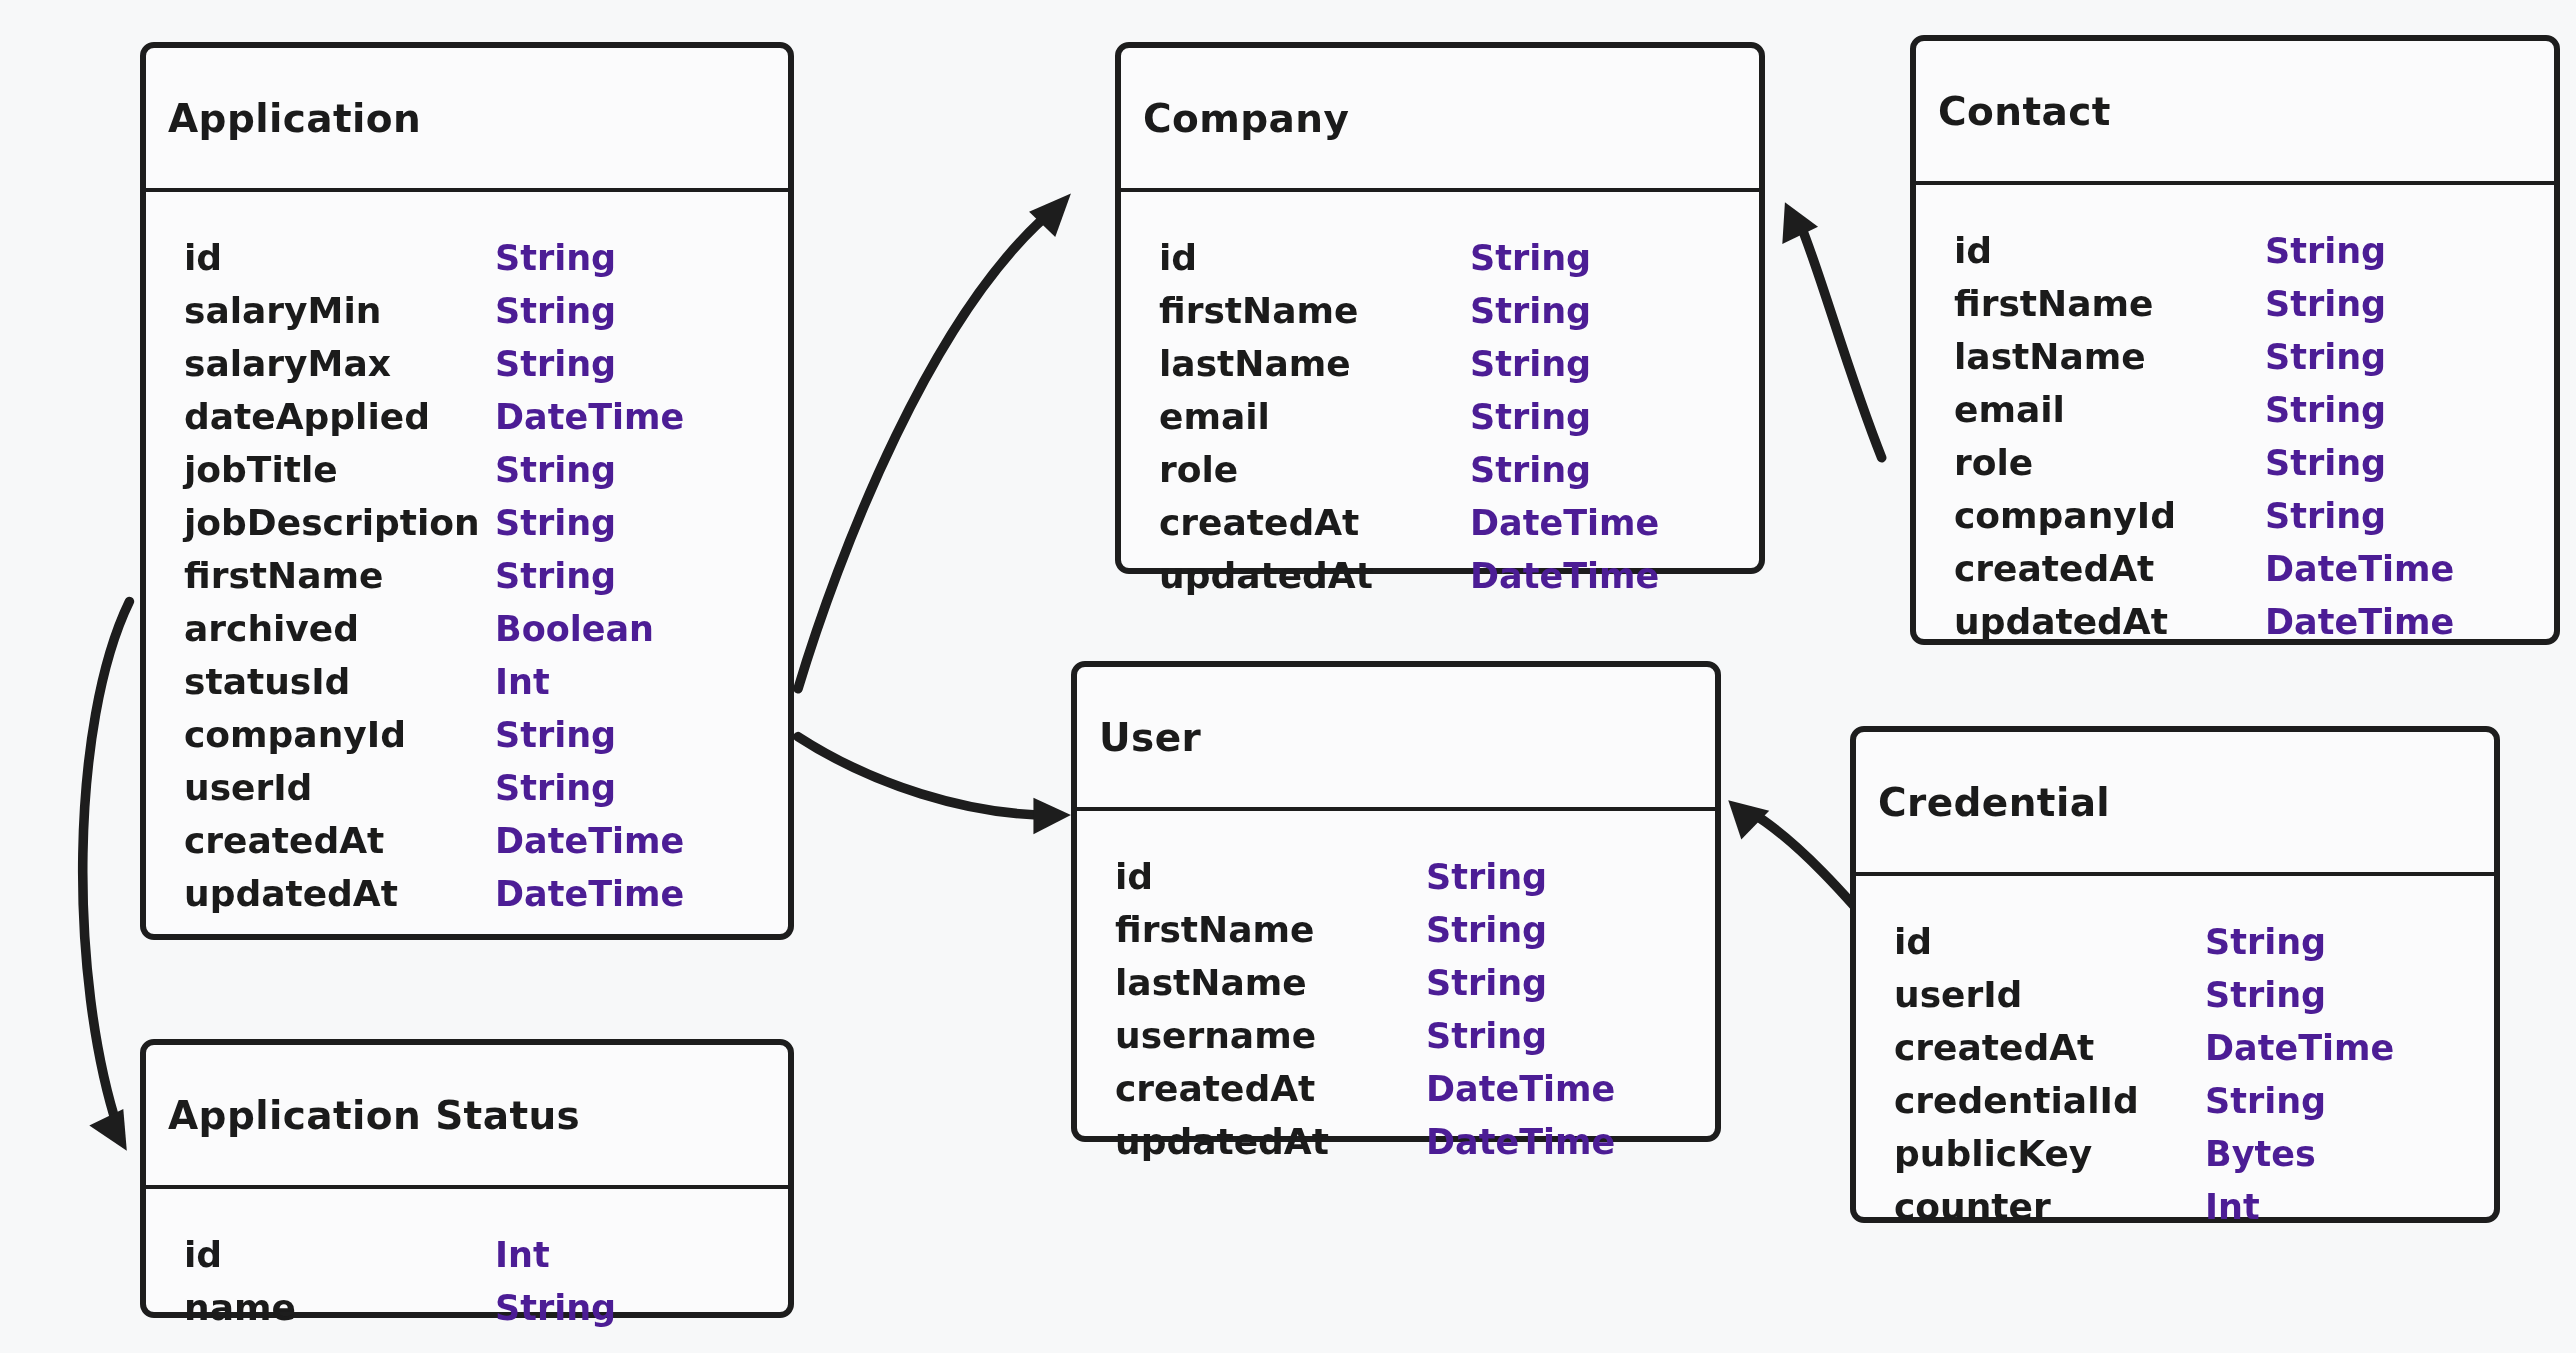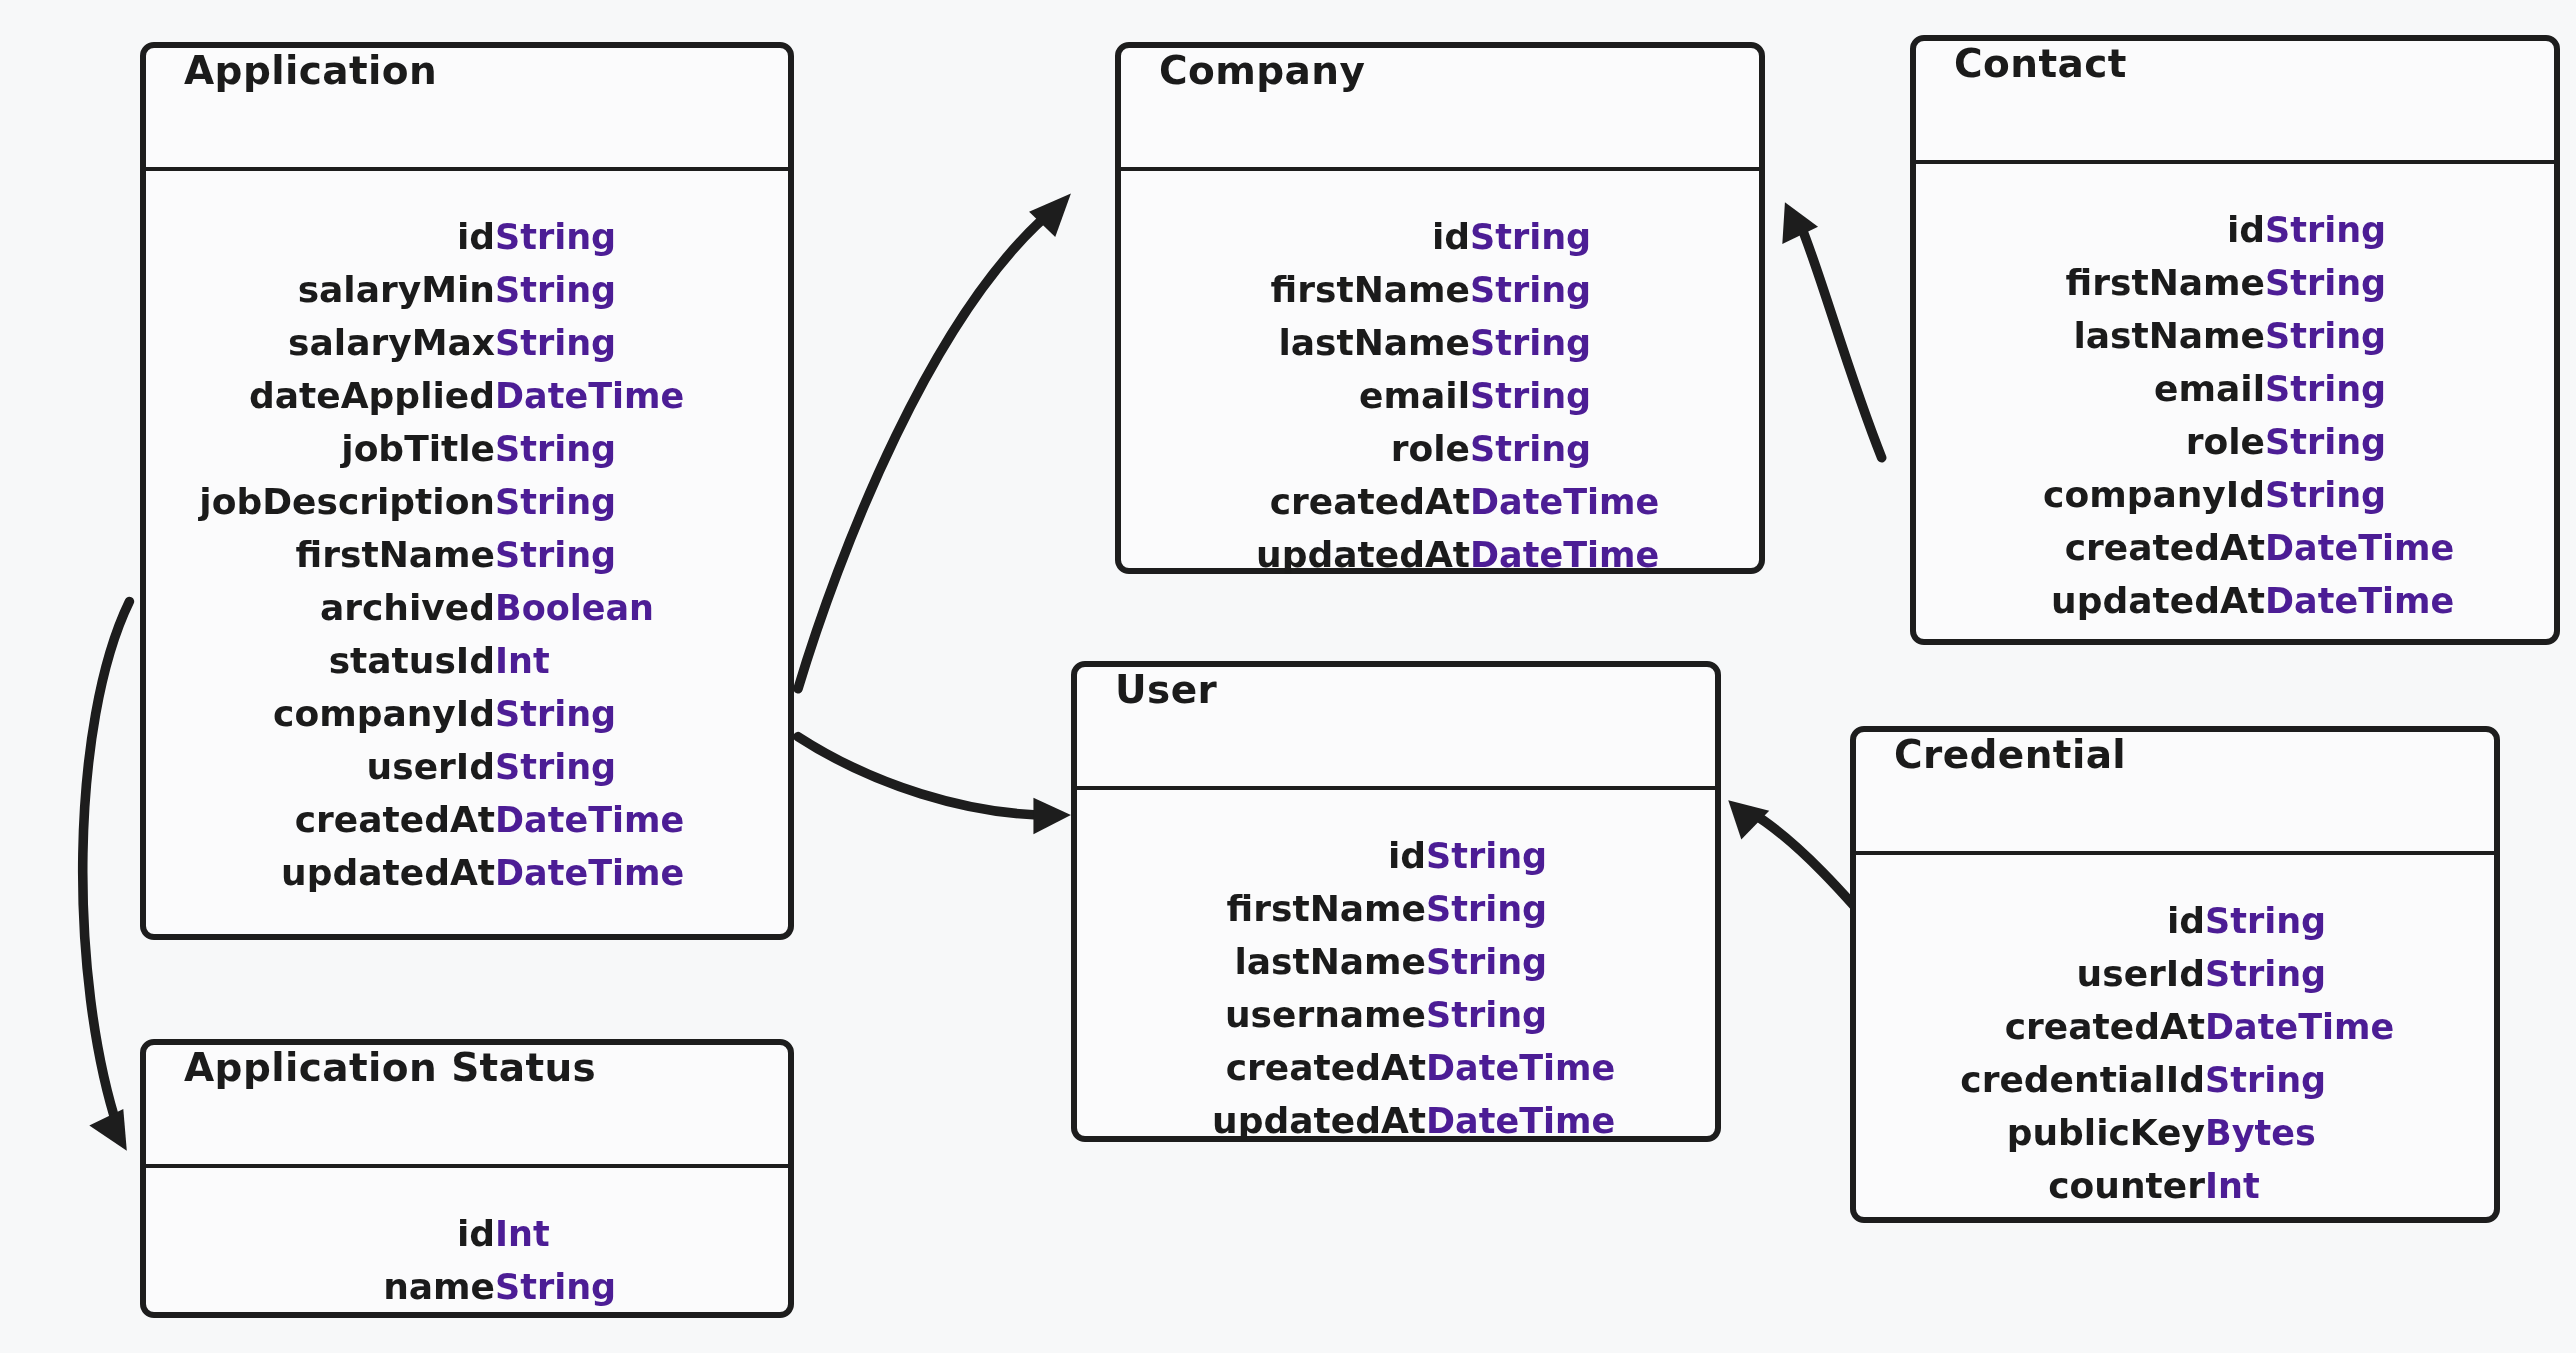--- a/index.html
+++ b/index.html
@@ -17,41 +17,41 @@
   }
   .entity {
     position: absolute;
     background: #fbfbfc;
     border: 6.1px solid #1d1d1d;
     border-radius: 14px;
     box-sizing: border-box;
     z-index: 2;
   }
   .entity-header {
-    height: 123px;
+    height: 144px;
     box-sizing: border-box;
     display: flex;
+    align-items: center;
     border-bottom: 4.4px solid #1d1d1d;
-    padding-left: 38px;
+    padding-left: 22px;
   }
   .entity-title {
     font-size: 39px;
     font-weight: 700;
     color: #1b1b1b;
     letter-spacing: 0.4px;
     white-space: nowrap;
   }
   .entity-body {
     padding: 45px 0 35px 0;
   }
   .field-row {
     display: flex;
     align-items: baseline;
     height: 53px;
-    text-align: right;
   }
   .field-name {
     font-size: 36px;
     font-weight: 600;
     color: #1b1b1b;
     padding-left: 38px;
     box-sizing: border-box;
     white-space: nowrap;
   }
   .field-type {

